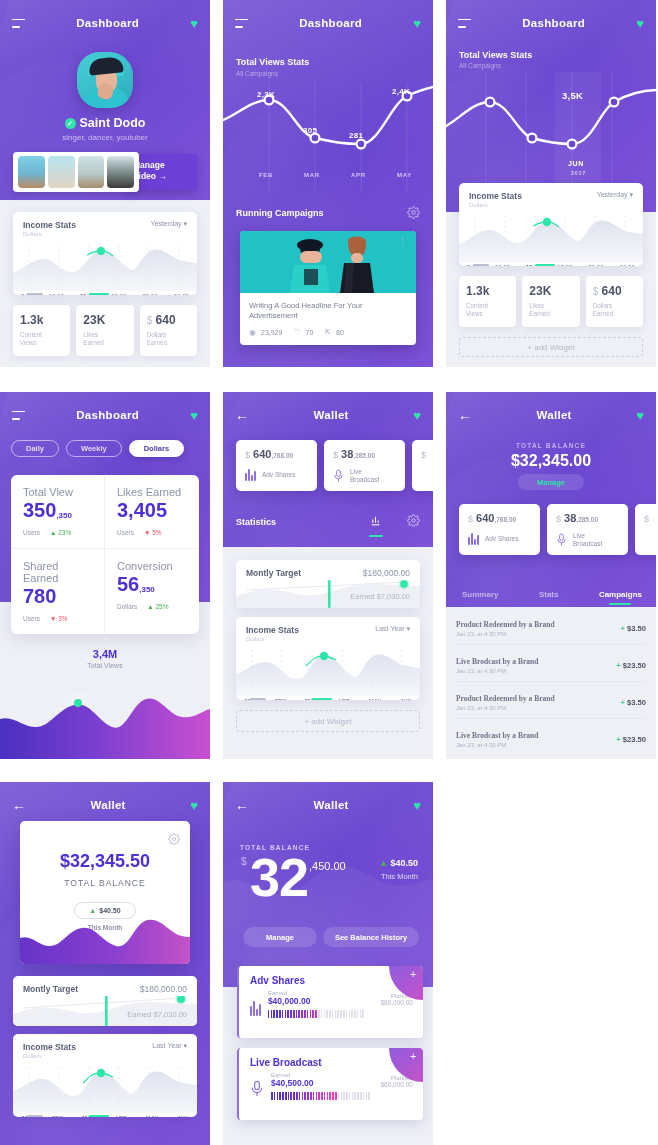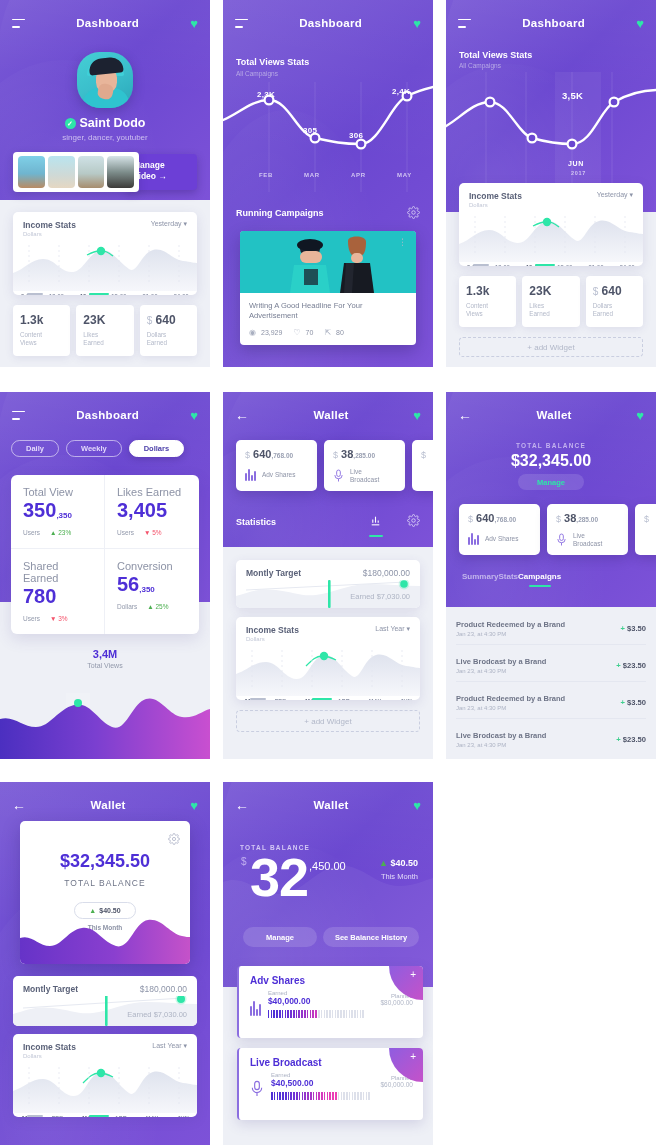--- a/index.html
+++ b/index.html
@@ -137,21 +137,21 @@
 
   
   .tabs { position:absolute; display:flex; align-items:center; z-index:5;}
   .tab { font-size:8px; color:#c2b4ec; font-weight:bold; position:relative; padding-bottom:6px;}
   .tab.on{ color:#fff; }
   .tab.on::after{ content:""; position:absolute; left:50%; transform:translateX(-50%); bottom:0; width:22px; height:2.4px; background:#2ee6a8; border-radius:2px;}
 
   
   .act-row{ position:absolute; left:10px; width:190px; display:flex; justify-content:space-between; align-items:center;
             border-bottom:1px solid #e4e7f0; padding-bottom:7px;}
-  .act-t{ font-size:7.5px; color:#6e7487; font-weight:bold;}
+  .act-t{ font-size:7.5px; color:#6e7487; font-weight:bold;font-family:Liberation Serif, serif;}
   .act-d{ font-size:6px; color:#adb3c4; margin-top:2px;}
   .act-a{ font-size:7.6px; color:#4e5468; font-weight:bold;}
   .act-a b{ color:#3fcf8e; font-weight:bold;}
 
   
   .mt { position:absolute; background:#fff; border-radius:5px; box-shadow:0 3px 11px rgba(70,60,140,.12); overflow:hidden;}
   .mt-h{ display:flex; justify-content:space-between; padding:8px 10px 0;}
   .mt-t{ font-size:8.5px; font-weight:bold; color:#5a6178;}
   .mt-v{ font-size:8.5px; color:#8d94a8;}
   .mt-e{ position:absolute; right:10px; bottom:7px; font-size:7.5px; color:#aeb4c4;}
@@ -305,21 +305,21 @@
         </g>
         <path d="M-6,40 C12,36 26,18 46,18 C66,18 74,52 92,56 C110,60 120,62 138,62 C156,62 168,22 184,14 C196,8 205,6 214,4" stroke="#ffffff" stroke-width="2.4" fill="none" stroke-linecap="round"></path>
         <circle cx="46" cy="18" r="4.4" fill="#6a47d0" stroke="#fff" stroke-width="2.2"></circle>
         <circle cx="92" cy="56" r="4.4" fill="#6a47d0" stroke="#fff" stroke-width="2.2"></circle>
         <circle cx="138" cy="62" r="4.4" fill="#6a47d0" stroke="#fff" stroke-width="2.2"></circle>
         <circle cx="184" cy="14" r="4.4" fill="#6a47d0" stroke="#fff" stroke-width="2.2"></circle>
       </svg>
     </div>
     <div class="bc-label" style="left:34px; top:90px;">2,3K</div>
     <div class="bc-label" style="left:80px; top:126px;">305</div>
-    <div class="bc-label" style="left:126px; top:131px;">306</div>
+    <div class="bc-label" style="left:126px; top:131px;">281</div>
     <div class="bc-label" style="left:169px; top:87px;">2,4K</div>
     <div class="bc-mon" style="left:36px; top:172px;">FEB</div>
     <div class="bc-mon" style="left:81px; top:172px;">MAR</div>
     <div class="bc-mon" style="left:128px; top:172px;">APR</div>
     <div class="bc-mon" style="left:174px; top:172px;">MAY</div>
 
     <div class="sec-title" style="left:13px; top:208px;">Running Campaigns</div>
     <div style="position:absolute; right:13px; top:205px;">
       <svg width="13" height="13" viewBox="0 0 24 24" fill="none" stroke="#cfc3f2" stroke-width="1.8">
         <circle cx="12" cy="12" r="3.2"></circle>
@@ -672,21 +672,21 @@
               <line x1="12" y1="21" x2="12" y2="27"></line>
           </svg>
           <div class="lab"><span>Live</span><br><span>Broadcast</span></div>
         </div>
       </div>
       <div class="wcard" style="width:40px;">
         <div class="amt"><span class="cur">$</span></div>
       </div>
     </div>
 
-    <div class="tabs" style="left:16px; top:180px; width:180px; justify-content:flex-start;">
+    <div class="tabs" style="left:16px; top:198px; width:180px; justify-content:space-between;">
       <div class="tab">Summary</div>
       <div class="tab">Stats</div>
       <div class="tab on">Campaigns</div>
     </div>
 
     <div class="act-row" style="top:228px;">
       <div>
           <div class="act-t">Product Redeemed by a Brand</div>
            <div class="act-d">Jan 23, at 4:30 PM</div>
         </div>

